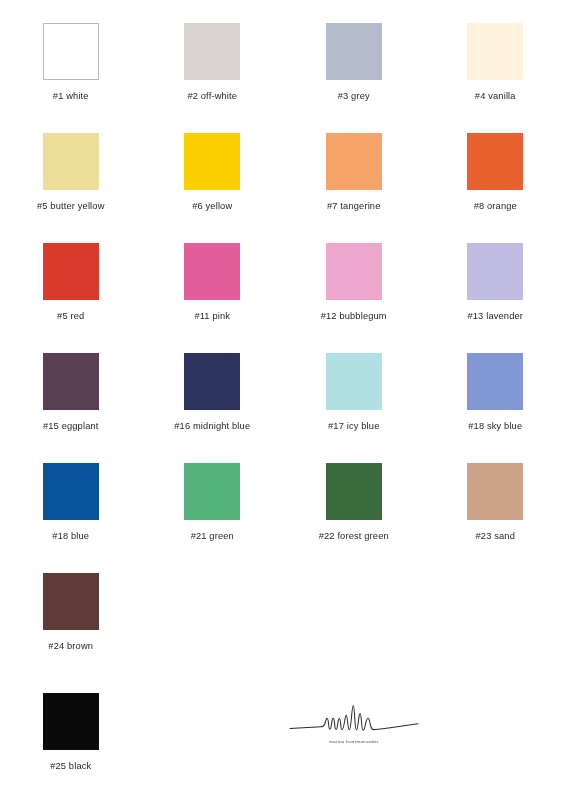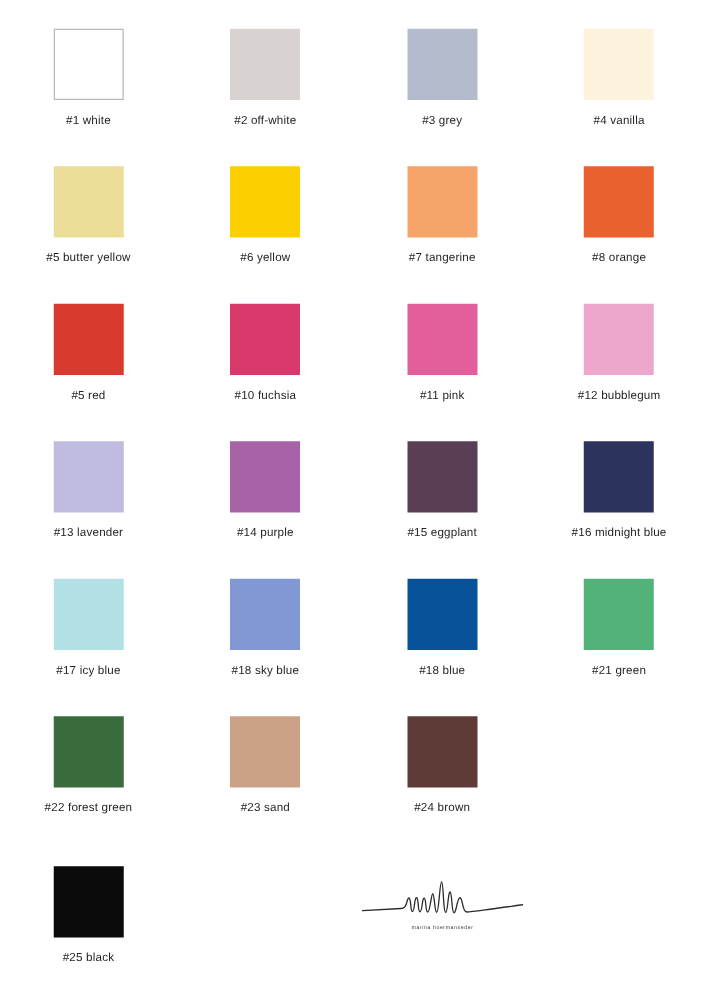--- a/index.html
+++ b/index.html
@@ -130,38 +130,30 @@
       </div>
       <div class="swatch-cell">
         <div class="swatch-chip" style="background-color: rgb(233, 97, 47);"></div>
         <div class="swatch-label">#8 orange</div>
       </div>
       <div class="swatch-cell">
         <div class="swatch-chip" style="background-color: rgb(216, 59, 46);"></div>
         <div class="swatch-label">#5 red</div>
       </div>
       <div class="swatch-cell">
-        <div class="swatch-chip" style="background-color: rgb(216, 56, 106);"></div>
-        <div class="swatch-label">#10 fuchsia</div>
-      </div>
-      <div class="swatch-cell">
         <div class="swatch-chip" style="background-color: rgb(226, 95, 155);"></div>
         <div class="swatch-label">#11 pink</div>
       </div>
       <div class="swatch-cell">
         <div class="swatch-chip" style="background-color: rgb(237, 166, 204);"></div>
         <div class="swatch-label">#12 bubblegum</div>
       </div>
       <div class="swatch-cell">
         <div class="swatch-chip" style="background-color: rgb(192, 187, 225);"></div>
         <div class="swatch-label">#13 lavender</div>
-      </div>
-      <div class="swatch-cell">
-        <div class="swatch-chip" style="background-color: rgb(168, 98, 168);"></div>
-        <div class="swatch-label">#14 purple</div>
       </div>
       <div class="swatch-cell">
         <div class="swatch-chip" style="background-color: rgb(90, 63, 84);"></div>
         <div class="swatch-label">#15 eggplant</div>
       </div>
       <div class="swatch-cell">
         <div class="swatch-chip" style="background-color: rgb(44, 51, 92);"></div>
         <div class="swatch-label">#16 midnight blue</div>
       </div>
       <div class="swatch-cell">

